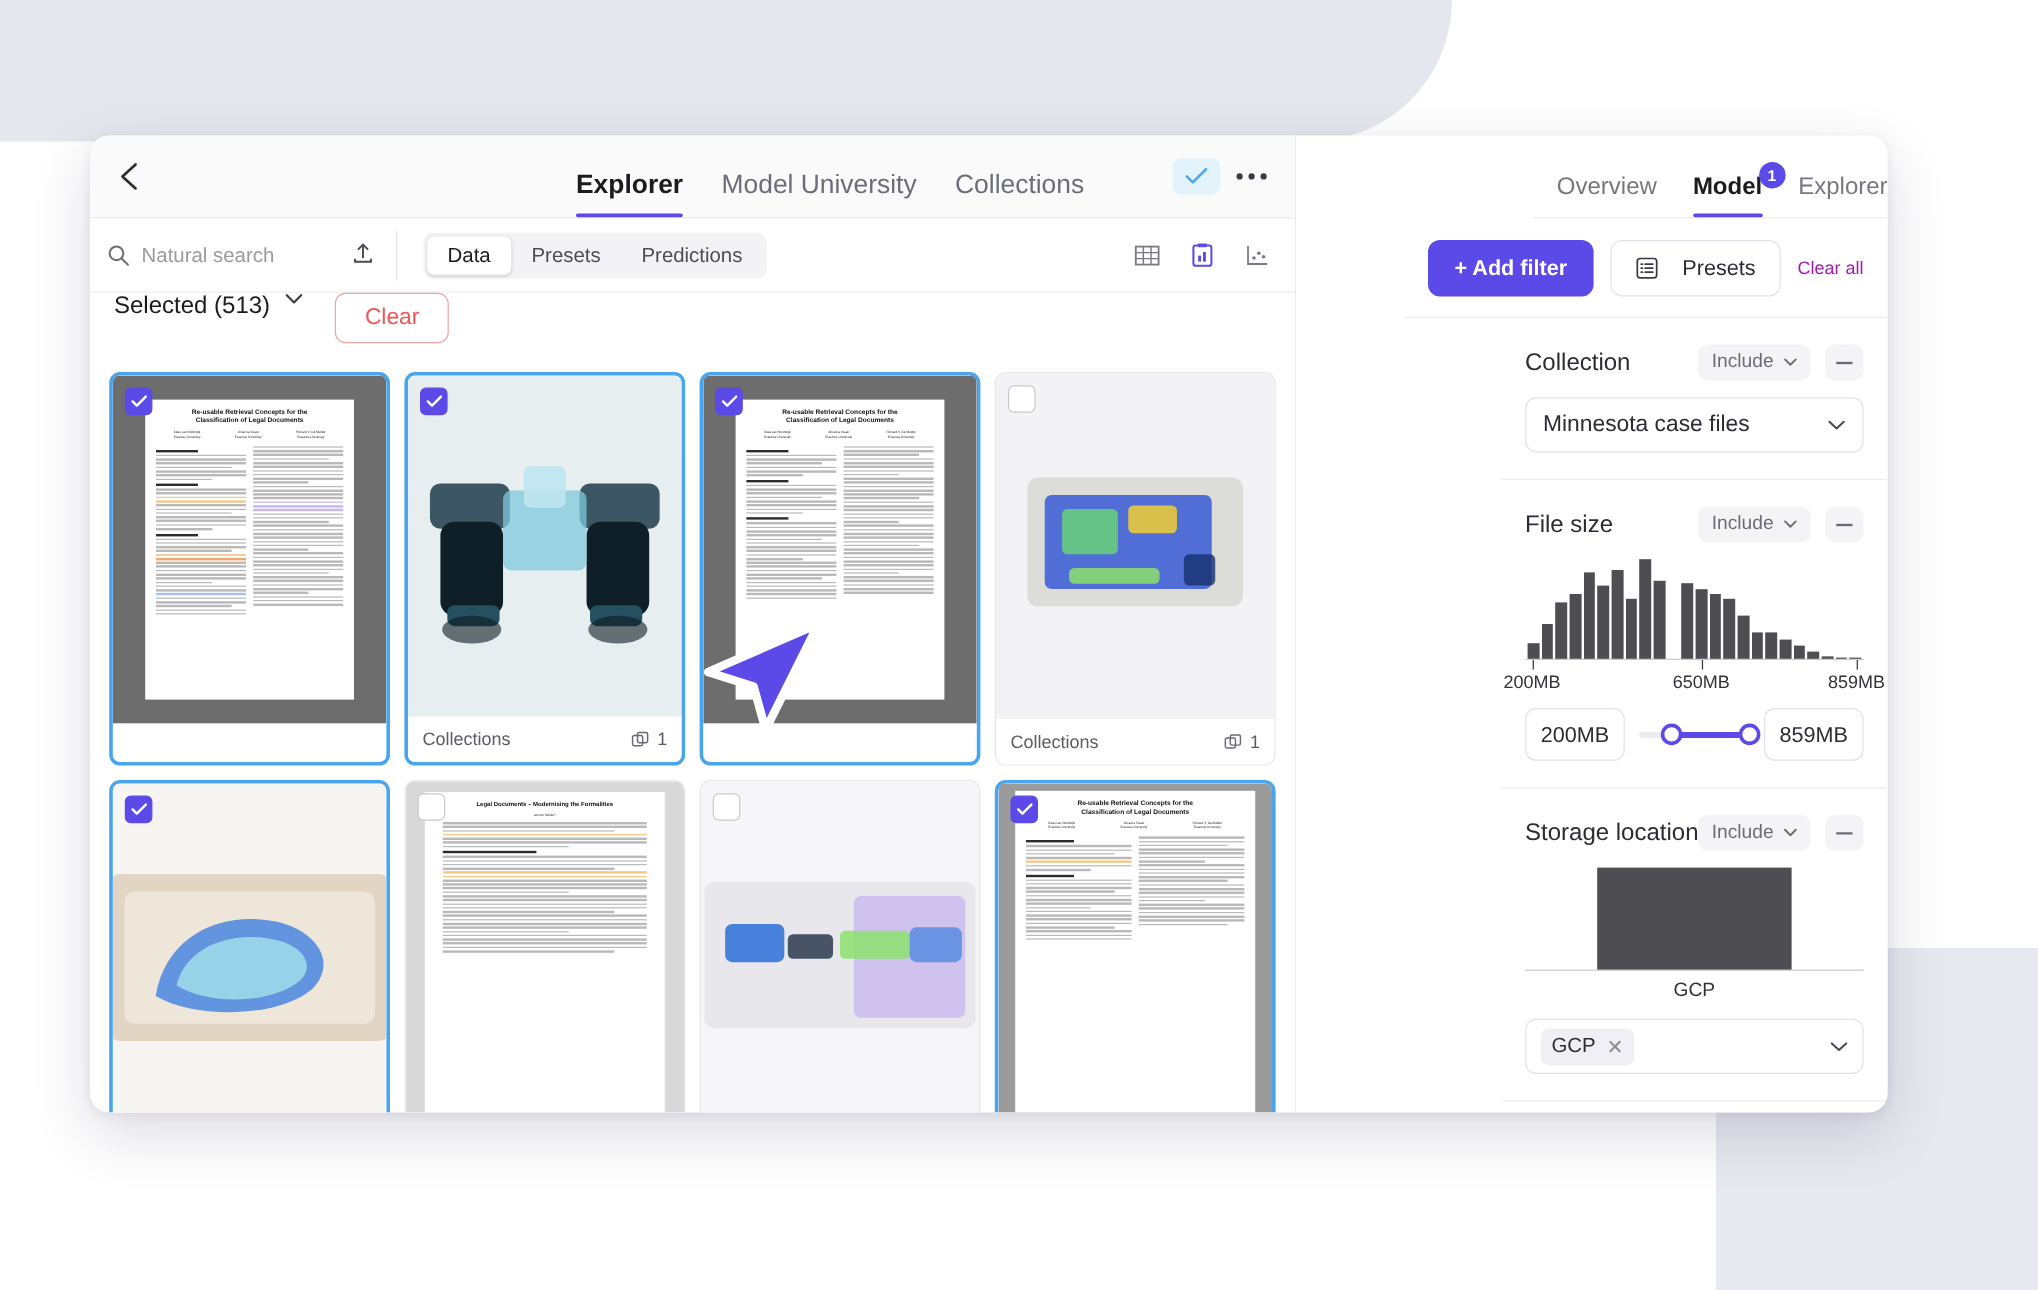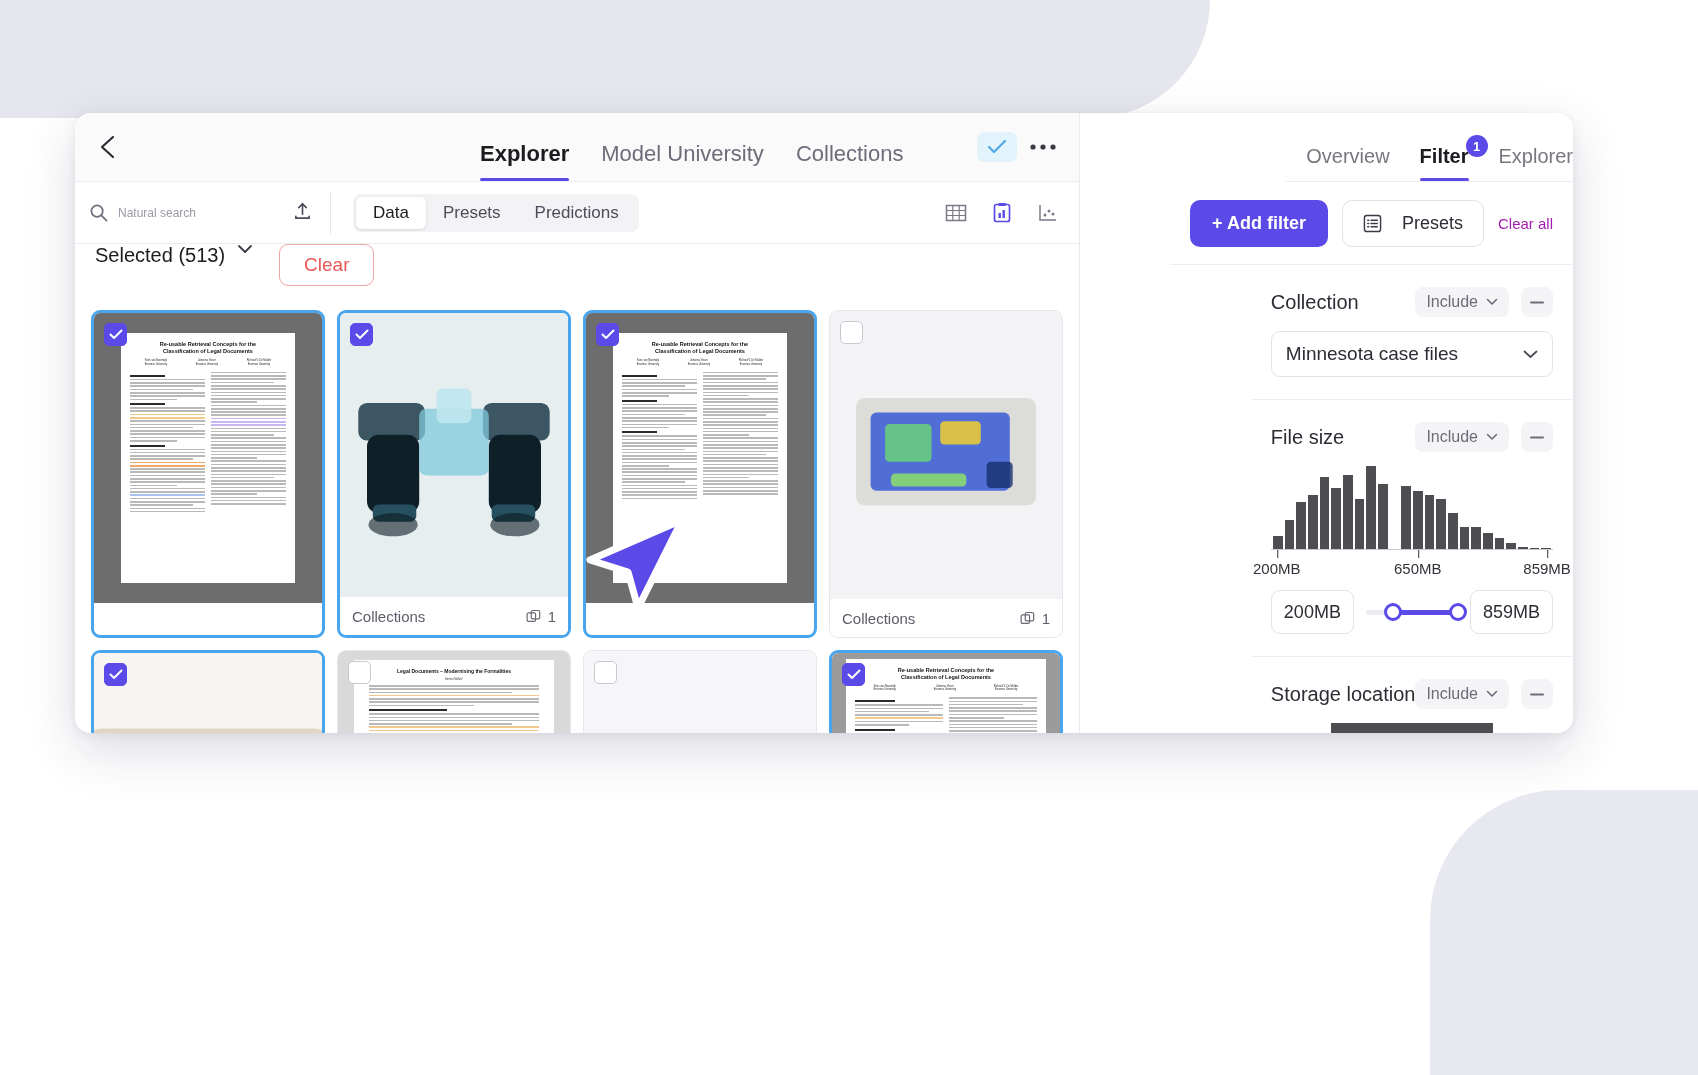--- a/index.html
+++ b/index.html
@@ -27,21 +27,21 @@
     left: 1430px; top: 790px;
     width: 270px; height: 290px;
     background: #e8e8f0;
     border-top-left-radius: 130px;
   }
 
   
   .app-window {
     position: absolute;
     left: 75px; top: 113px;
-    width: 1498px; height: 620px;
+    width: 1498px; height: 814px;
     background: #ffffff;
     border-radius: 16px;
     box-shadow: 0 18px 50px rgba(40,40,80,.16), 0 2px 10px rgba(40,40,80,.08);
     overflow: hidden;
     display: flex;
   }
 
   .left-pane {
     width: 1005px;
     height: 100%;
@@ -133,21 +133,21 @@
     position: relative;
   }
   .search-box {
     width: 255px;
     display: flex; align-items: center;
     gap: 10px;
     padding: 0 18px 0 14px;
     height: 100%;
   }
   .search-placeholder {
-    font-size: 12px;
+    font-size: 17px;
     color: #9a9aa6;
     flex: 1;
   }
   .upload-ico { cursor: pointer; }
   .vdiv {
     width: 1px; height: 42px;
     background: #e7e7ee;
   }
   .seg {
     display: flex;
@@ -1072,21 +1072,21 @@
         </div>
 
       </div>
     </div>
   </div>
 
   <div class="right-pane">
     <div class="rp-tabs">
       <div class="rp-tab"><span>Overview</span></div>
       <div class="rp-tab active">
-        <span>Filter</span>
+        <span>Model</span>
         <span class="badge">1</span>
       </div>
       <div class="rp-tab"><span>Explorer</span></div>
     </div>
 
     <div class="rp-actions">
       <button class="add-filter-btn">+ Add filter</button>
       <button class="presets-btn">
         <svg width="19" height="19" viewBox="0 0 20 20">
           <rect x="1.5" y="1.5" width="17" height="17" rx="2.5" fill="none" stroke="#3a3a44" stroke-width="1.5"></rect>

